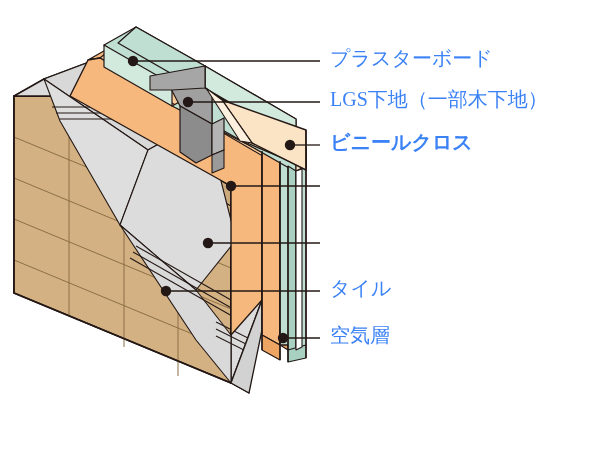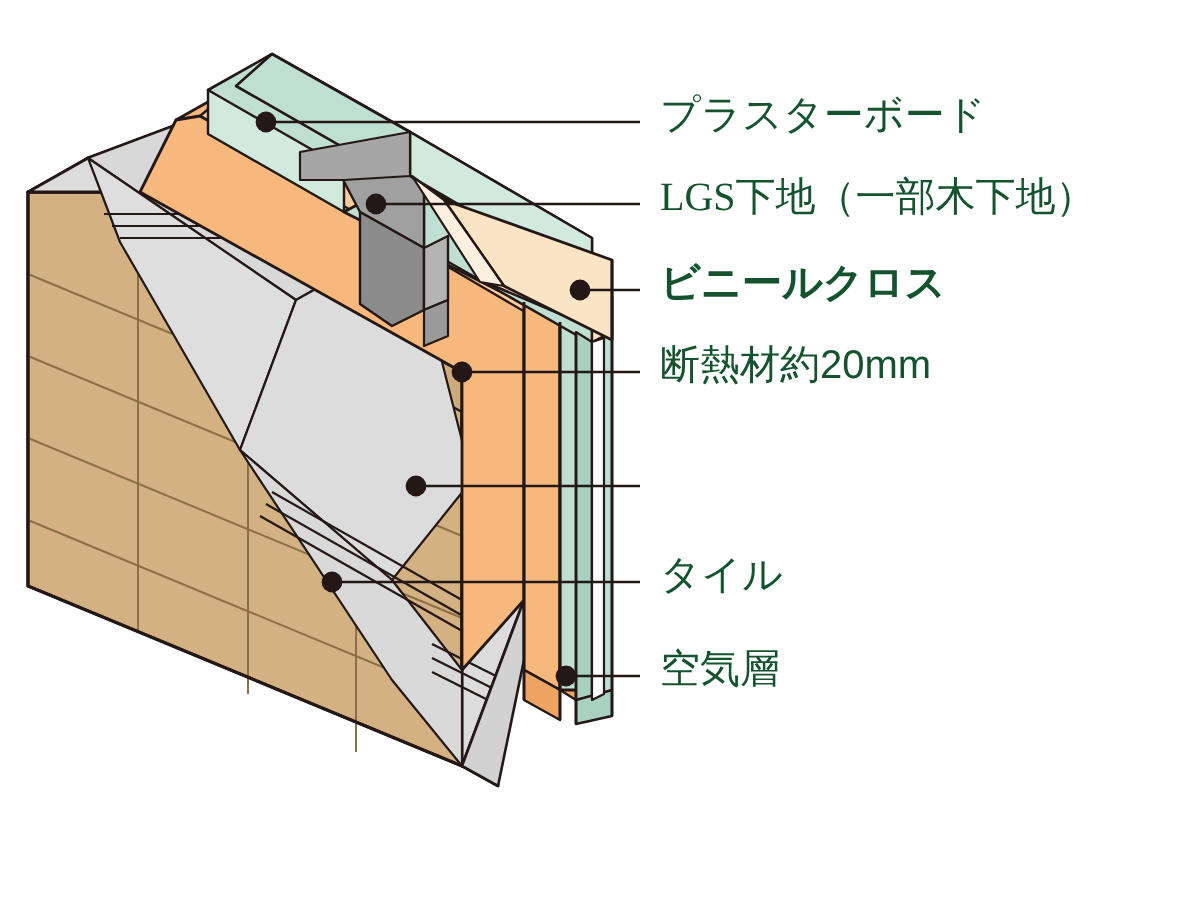--- a/index.html
+++ b/index.html
@@ -33,21 +33,21 @@
     position: absolute;
     left: 0;
     top: 0;
     width: 600px;
     height: 450px;
     pointer-events: none;
   }
   .callout-label {
     position: absolute;
     white-space: nowrap;
-    color: #14532d;
+    color: #3b82f6;
     font-family: "Liberation Sans", "DejaVu Sans", sans-serif;
     font-size: 20px;
     line-height: 1;
     letter-spacing: 0px;
     pointer-events: auto;
   }
 </style>
 </head>
 <body>
 
@@ -201,17 +201,16 @@
         <circle cx="166" cy="291" r="5.2" fill="#231815"></circle>
         <line x1="283" y1="338" x2="320" y2="338" stroke="#231815" stroke-width="1.3"></line>
         <circle cx="283" cy="338" r="5.2" fill="#231815"></circle>
       </g>
   </svg>
 
   <div class="label-layer" id="labels">
       <div class="callout-label" style="left: 330px; top: 48px;">プラスターボード</div>
       <div class="callout-label" style="left: 330px; top: 89px; font-family: Liberation Serif, serif;">LGS下地（一部木下地）</div>
       <div class="callout-label" style="left: 330px; top: 132px; font-weight: bold;">ビニールクロス</div>
-      <div class="callout-label" style="left: 330px; top: 173px;">断熱材約20mm</div>
       <div class="callout-label" style="left: 330px; top: 325px;">空気層</div>
       <div class="callout-label" style="left: 330px; top: 278px;">タイル</div>
     </div>
 </div>
 
 </body></html>

